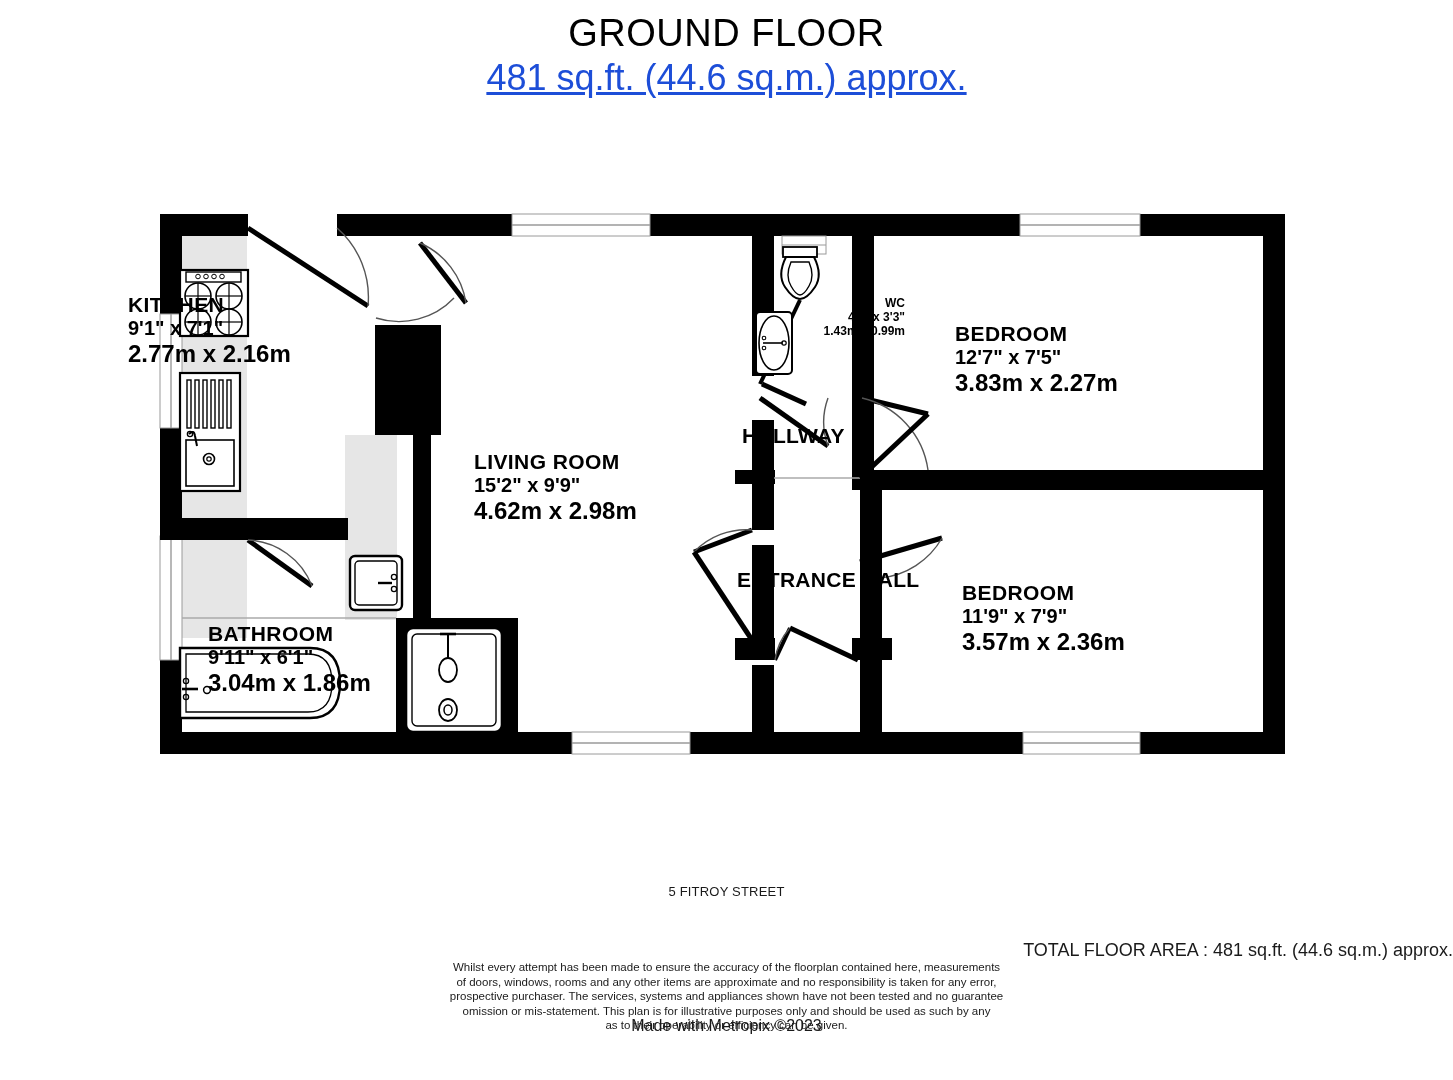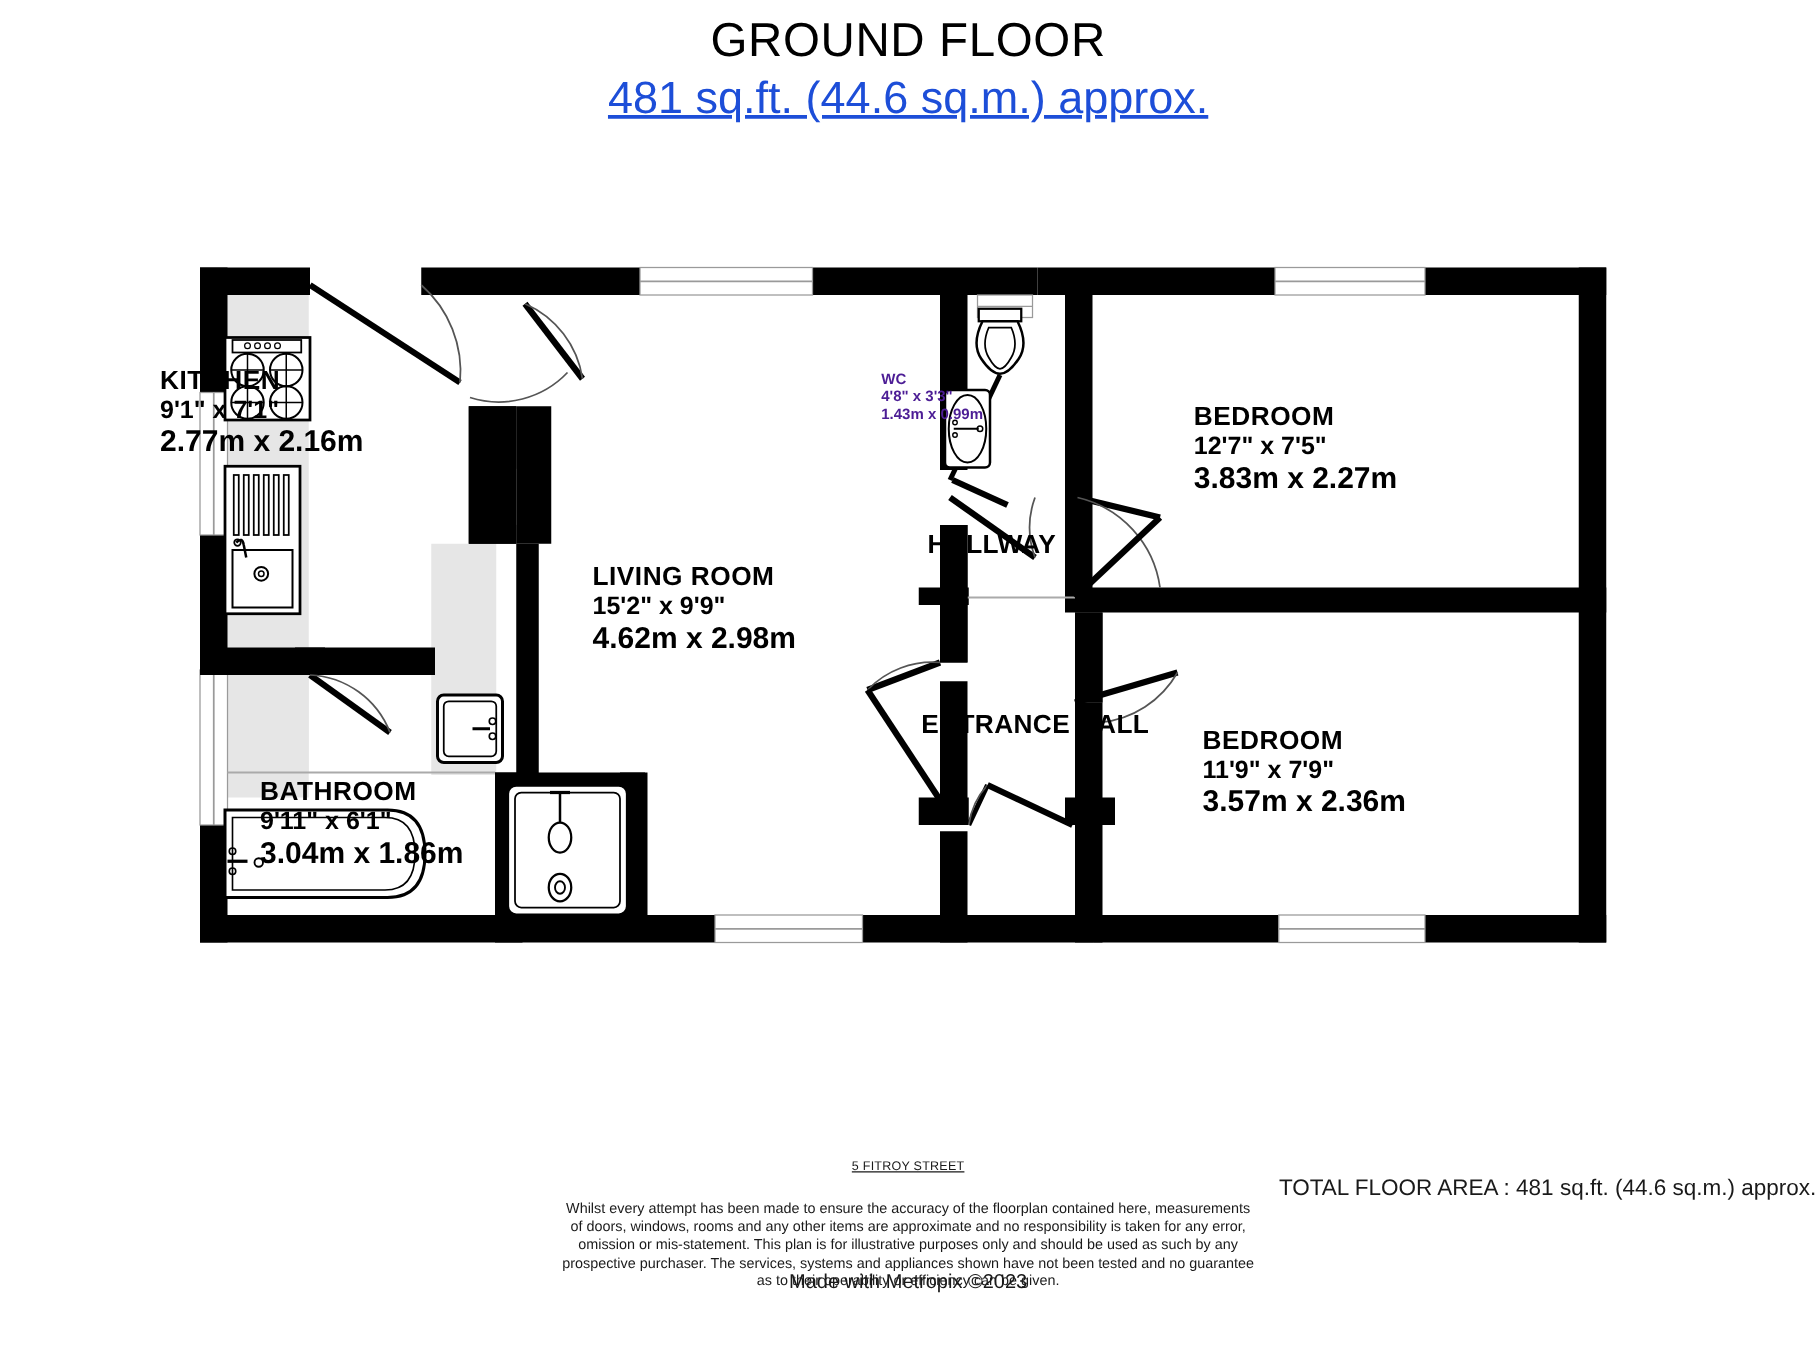--- a/index.html
+++ b/index.html
@@ -49,21 +49,21 @@
     text-align: left;
     color: #000;
     font-weight: bold;
     white-space: nowrap;
     line-height: 1.15;
   }
   .room-label .rl-name { font-size: 21px; letter-spacing: 0.4px; }
   .room-label .rl-imp  { font-size: 20px; }
   .room-label .rl-met  { font-size: 24px; }
 
-  .wc-label { position: absolute; text-align: left; color:#4c1d95; font-weight:bold; white-space:nowrap; line-height:1.15;}
+  .wc-label { position: absolute; text-align: right; color:#000000; font-weight:bold; white-space:nowrap; line-height:1.15;}
   .wc-label .rl-name { font-size: 12px; }
   .wc-label .rl-imp  { font-size: 12px; }
   .wc-label .rl-met  { font-size: 12px; }
 
   .hall-label {
     position: absolute;
     color: #000;
     font-weight: bold;
     font-size: 21px;
     white-space: nowrap;
@@ -71,24 +71,23 @@
   }
 
   
   .footer {
     position: absolute;
     left: 0; width: 1453px;
     text-align: center;
     color: #1a1a1a;
   }
   .footer-address {
-    top: 928px;
-    font-size: 10px;
+    top: 884px;
+    font-size: 13px;
     letter-spacing: 0.2px;
-    text-decoration: underline;
   }
   .footer-total {
     top: 940px;
     font-size: 18px;
     text-align: right;
   }
   .footer-disclaimer {
     top: 960px;
     font-size: 11.5px;
     line-height: 14.5px;
@@ -388,19 +387,19 @@
     <rect x="752" y="420" width="22" height="110" fill="#000"></rect>
     <rect x="860" y="490" width="22" height="72" fill="#000"></rect>
     <rect x="860" y="562" width="22" height="70" fill="#000"></rect>
   </svg>
 
   <div class="footer footer-address">5 FITROY STREET</div>
   <div class="footer footer-total">TOTAL FLOOR AREA : 481 sq.ft. (44.6 sq.m.) approx.</div>
   <div class="footer footer-disclaimer">
     <p>Whilst every attempt has been made to ensure the accuracy of the floorplan contained here, measurements</p>
     <p>of doors, windows, rooms and any other items are approximate and no responsibility is taken for any error,</p>
+    <p>prospective purchaser. The services, systems and appliances shown have not been tested and no guarantee</p>
     <p>omission or mis-statement. This plan is for illustrative purposes only and should be used as such by any</p>
-    <p>prospective purchaser. The services, systems and appliances shown have not been tested and no guarantee</p>
     <p>as to their operability or efficiency can be given.</p>
   </div>
   <div class="footer footer-made">Made with Metropix ©2023</div>
 
 </div>
 
 </body></html>

